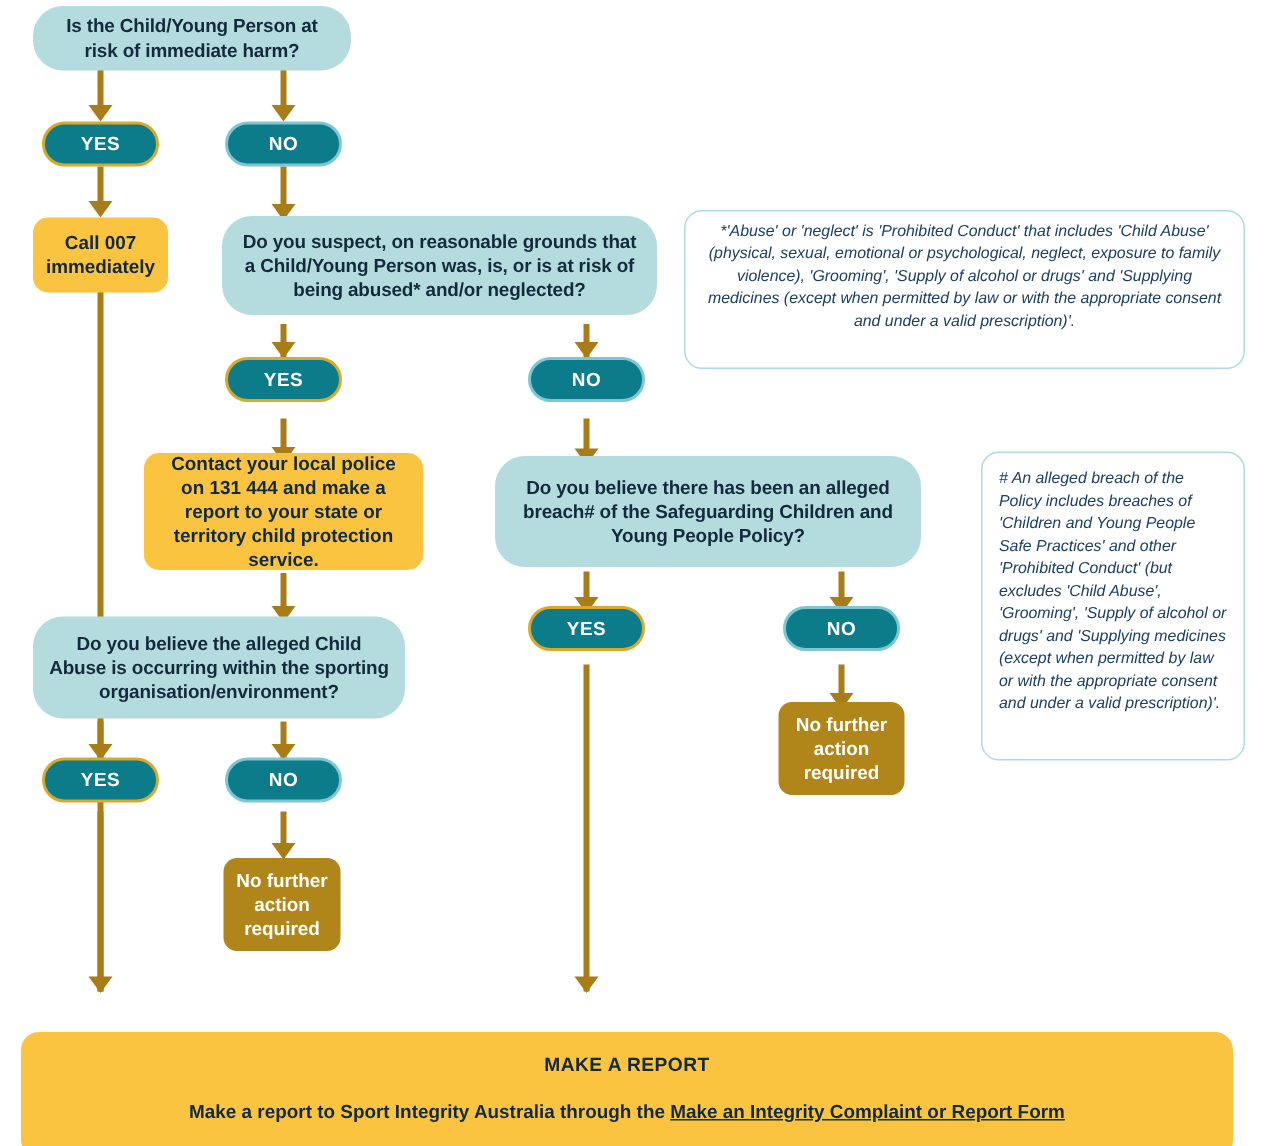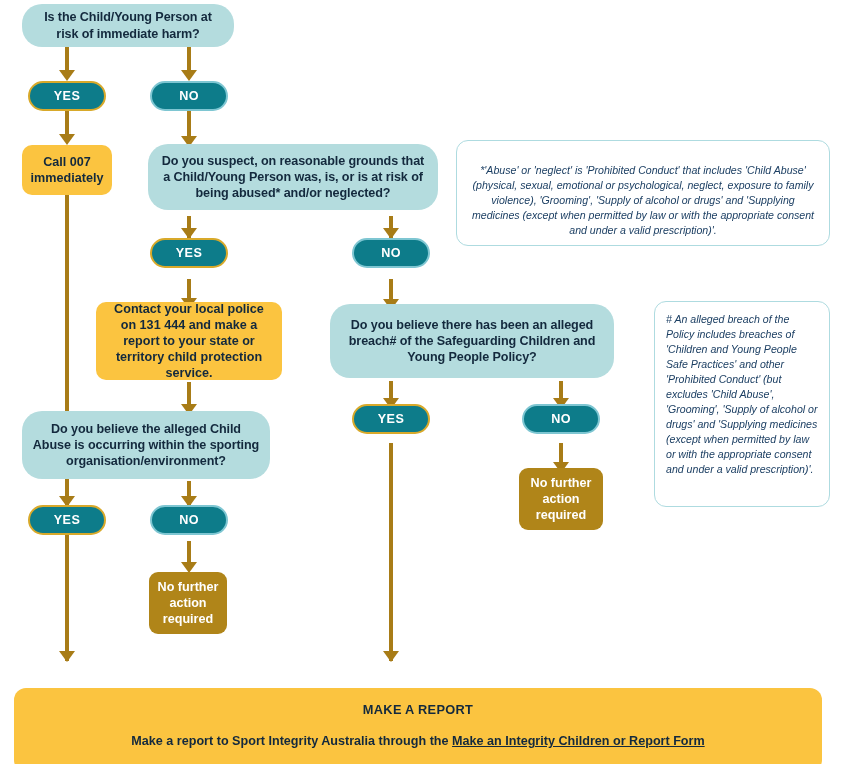--- a/index.html
+++ b/index.html
@@ -80,21 +80,21 @@
     border: 1.5px solid #aedbe0;
     border-radius: 12px;
     color: #1c3f63;
     font-style: italic;
     font-size: 10.6px;
     line-height: 1.42;
     z-index: 2;
   }
   .note.centered {
     text-align: center;
-    padding: 22px 12px;
+    padding: 6px 12px;
   }
   .note.lefty {
     text-align: left;
     padding: 10px 11px;
   }
 
   
   .line {
     position: absolute;
     background: #a87c17;
@@ -222,17 +222,17 @@
 
   <div class="node g-box" style="left:149px; top:572px; width:78px; height:62px;">No further action required</div>
 
   <div class="note centered" style="left:456px; top:140px; width:374px; height:106px;">*'Abuse' or 'neglect' is 'Prohibited Conduct' that includes 'Child Abuse' (physical, sexual, emotional or psychological, neglect, exposure to family violence), 'Grooming', 'Supply of alcohol or drugs' and 'Supplying medicines (except when permitted by law or with the appropriate consent and under a valid prescription)'.</div>
 
   <div class="note lefty" style="left:654px; top:301px; width:176px; height:206px;"> # An alleged breach of the Policy includes breaches of 'Children and Young People Safe Practices' and other 'Prohibited Conduct' (but excludes 'Child Abuse', 'Grooming', 'Supply of alcohol or drugs' and 'Supplying medicines (except when permitted by law or with the appropriate consent and under a valid prescription)'.</div>
 
   <div class="report" style="left:14px; top:661px; width:808px; height:84px;margin-top:27px;">
     <div class="report-title">MAKE A REPORT</div>
     <div class="report-body">
-      <span>Make a report to Sport Integrity Australia through the </span><a class="report-link" href="#">Make an Integrity Children or Report Form</a><br>
+      <span>Make a report to Sport Integrity Australia through the </span><a class="report-link" href="#">Make an Integrity Complaint or Report Form</a><br>
     </div>
   </div>
 
 </div>
 
 </body></html>

